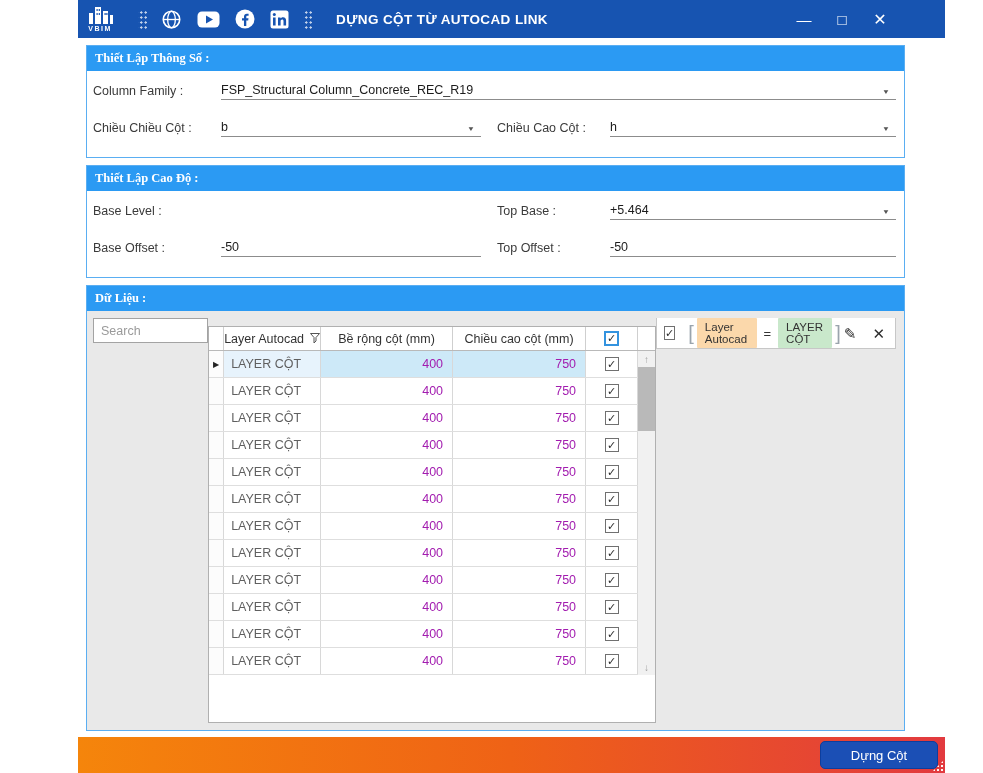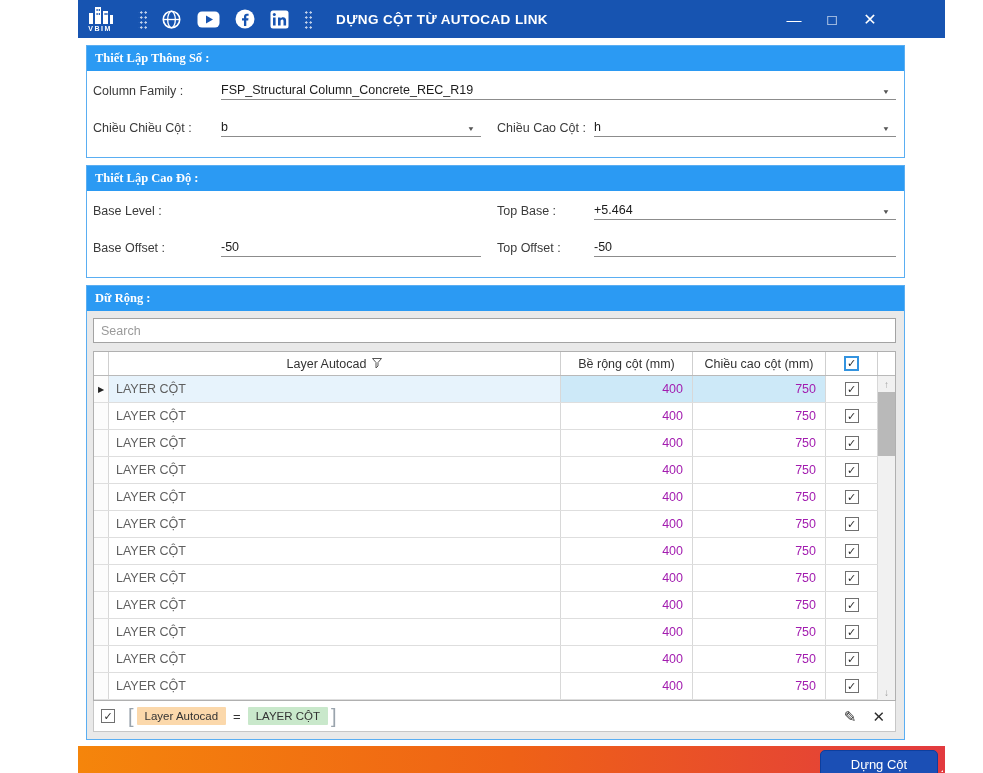--- a/index.html
+++ b/index.html
@@ -4,21 +4,21 @@
 <style>
   * { margin:0; padding:0; box-sizing:border-box; }
   html,body { background:#ffffff; }
   body { font-family:"Liberation Sans","DejaVu Sans",sans-serif; }
   .stage { position:relative; width:983px; height:773px; background:#fff; overflow:hidden; }
   .window { position:absolute; left:78px; top:0; width:867px; height:773px;
             display:flex; flex-direction:column; background:#fff; }
 
   
   .titlebar { height:38px; background:#1754b1; display:flex; align-items:center;
-              padding:0 20px 0 8px; flex:0 0 auto; }
+              padding:0 10px 0 8px; flex:0 0 auto; }
   .logo { display:flex; flex-direction:column; align-items:center; margin-right:14px; }
   .logo-text { color:#fff; font-size:7px; font-weight:bold; letter-spacing:1.5px; margin-top:1px; }
   .grip { width:9px; height:20px; margin:0 10px;
           background-image:radial-gradient(circle, rgba(255,255,255,.75) 1.1px, transparent 1.2px);
           background-size:4.5px 5px; background-position:1px 1px; }
   .soc { display:flex; align-items:center; gap:15px; margin:0 4px; }
   .soc svg { display:block; }
   .app-title { color:#fff; font-weight:bold; font-size:13.5px; letter-spacing:.4px; margin-left:14px; }
   .win-controls { margin-left:auto; display:flex; align-items:center; gap:12px; padding-right:42px; }
   .win-btn { color:#fff; font-size:15px; width:26px; height:24px; display:flex;
@@ -35,25 +35,25 @@
   .frow { display:flex; align-items:center; height:37px; padding-bottom:6px; }
   .flabel { font-size:12.5px; color:#3a3a3a; flex:0 0 auto; padding-bottom:2px; white-space:pre; }
   .flabel.w1 { width:128px; }
   .flabel.w2 { width:97px; }
   .combo { flex:1; display:flex; align-items:flex-end; border-bottom:1px solid #8c8c8c;
            padding:0 2px 2px 0; position:relative; min-width:0; cursor:pointer; }
   .combo .val { font-size:12.5px; color:#1c1c1c; flex:1; white-space:nowrap; overflow:hidden; }
   .combo .arrow { font-size:8px; color:#555; transform:scaleY(.8); padding:0 4px 1px 0; }
   .half-gap { width:16px; flex:0 0 auto; }
   .halfL { flex:0 0 388px; display:flex; align-items:flex-end; }
-  .halfR { flex:1; display:flex; align-items:flex-end; }
+  .halfR { flex:1; display:flex; align-items:flex-end;gap:16px; }
 
   
   .panel.data { flex:1; display:flex; flex-direction:column; margin-bottom:0; }
-  .data-body { flex:1; background:#e9e9e9; padding:7px 8px 7px 6px; display:flex; flex-direction:column; }
+  .data-body { flex:1; background:#e9e9e9; padding:7px 8px 7px 6px; display:flex; flex-direction:row; }
   .search { height:25px; border:1px solid #a3a3a3; background:#fff; font-size:12.5px;
             color:#333; padding:0 7px; outline:none; width:100%; font-family:inherit; }
   .search::placeholder { color:#9a9a9a; }
 
   .tablewrap { margin-top:8px; border:1px solid #b0b0b0; background:#fff;
                display:flex; flex-direction:column; flex:0 0 auto; }
   .thead { display:flex; height:24px; border-bottom:1px solid #b9b9b9; background:#fff; }
   .th { display:flex; align-items:center; justify-content:center; font-size:12.5px;
         color:#333; border-right:1px solid #cfcfcf; }
   .c-ind { flex:0 0 15px; }
@@ -240,21 +240,21 @@
               <span class="flabel w2">Top Offset :</span>
               <div class="combo">
                 <span class="val">-50</span>
               </div>
             </div>
           </div>
         </div>
       </div>
 
       <div class="panel data">
-        <div class="panel-header">Dữ Rộng :</div>
+        <div class="panel-header">Dữ Liệu :</div>
         <div class="data-body">
           <input class="search" type="text" placeholder="Search" style="">
 
           <div class="tablewrap">
             <div class="thead">
               <div class="th c-ind"></div>
               <div class="th c-layer">
                 <span>Layer Autocad</span>
                 <span class="funnel">
                   <svg width="10" height="11" viewBox="0 0 10 11">

